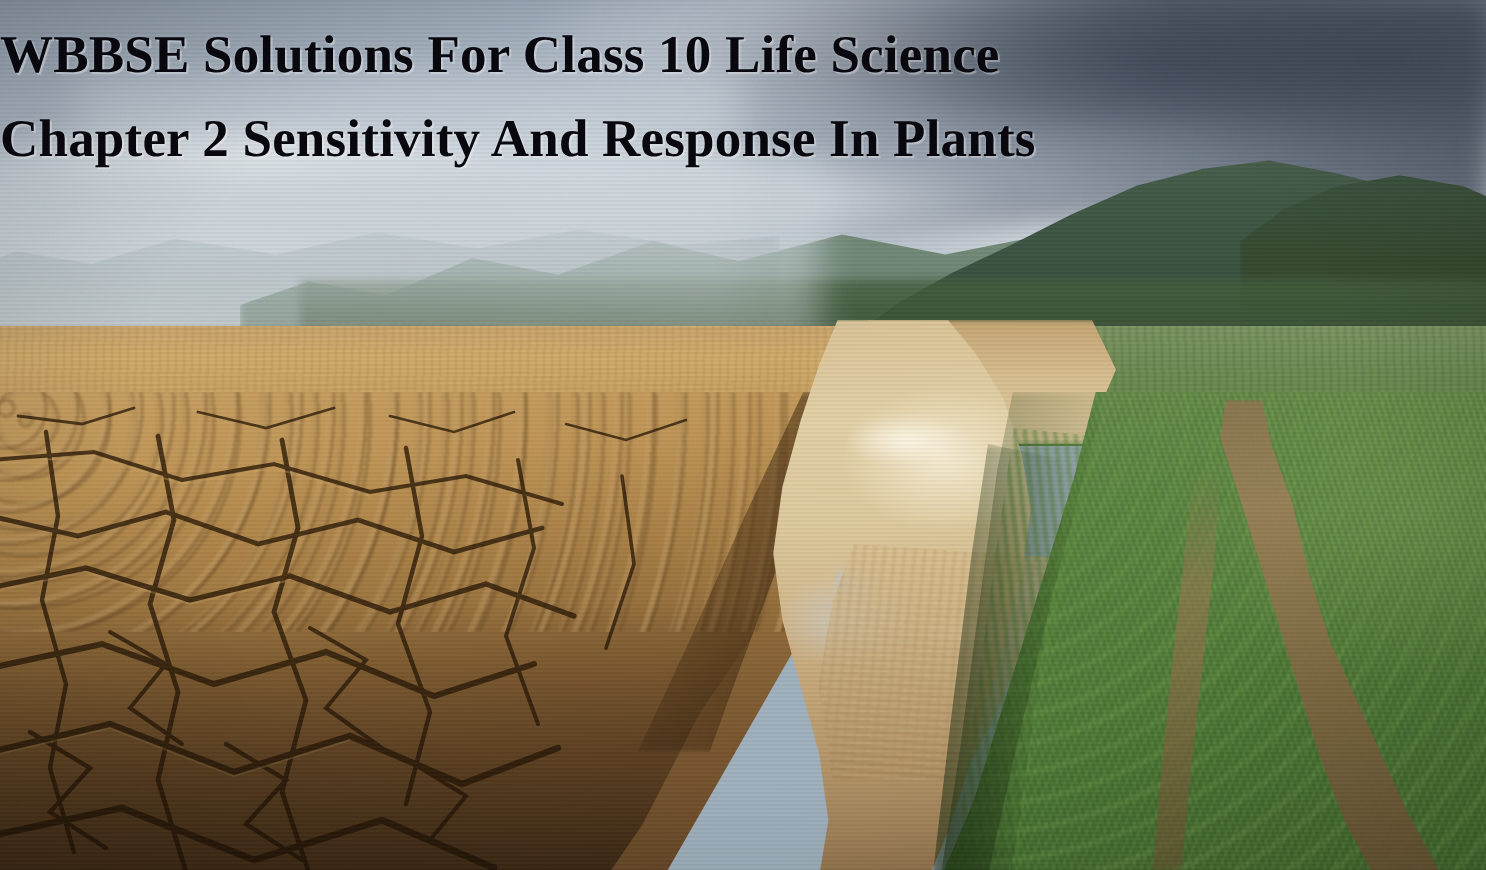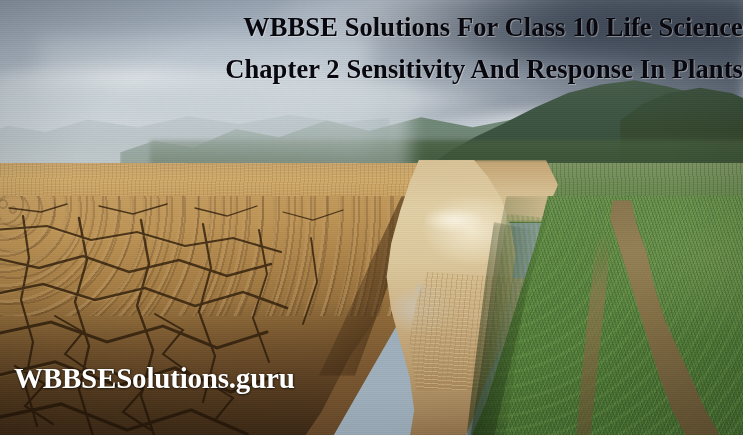--- a/index.html
+++ b/index.html
@@ -330,21 +330,21 @@
     width: 743px; height: 435px;
     background: radial-gradient(ellipse 540px 340px at 50% 46%, rgba(0,0,0,0) 56%, rgba(0,0,0,0.18) 100%);
     pointer-events: none;
   }
 
   
   .title-block {
     position: absolute;
     left: 0; top: 6px;
     width: 743px;
-    text-align: right;
+    text-align: left;
     z-index: 20;
   }
   .title-line {
     display: block;
     font-family: "Liberation Serif", "DejaVu Serif", serif;
     font-weight: bold;
     font-size: 26.5px;
     line-height: 42px;
     color: #08080e;
     letter-spacing: 0.1px;
@@ -443,15 +443,14 @@
   <div class="dirt-path-2"></div>
 
   <div class="grain"></div>
   <div class="vignette"></div>
 
   <div class="title-block">
     <span class="title-line">WBBSE Solutions For Class 10 Life Science</span>
     <span class="title-line">Chapter 2 Sensitivity And Response In Plants</span>
   </div>
 
-  <div class="watermark">WBBSESolutions.guru</div>
 
 </div>
 
 </body></html>

